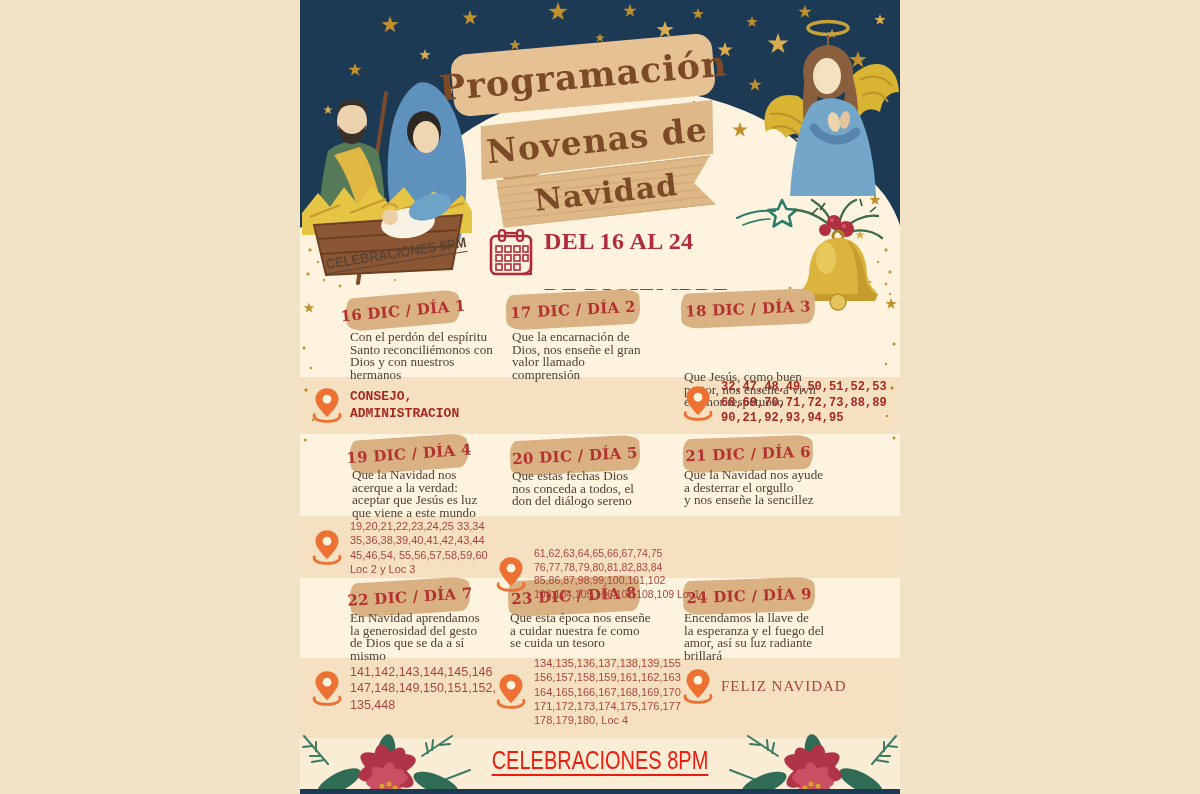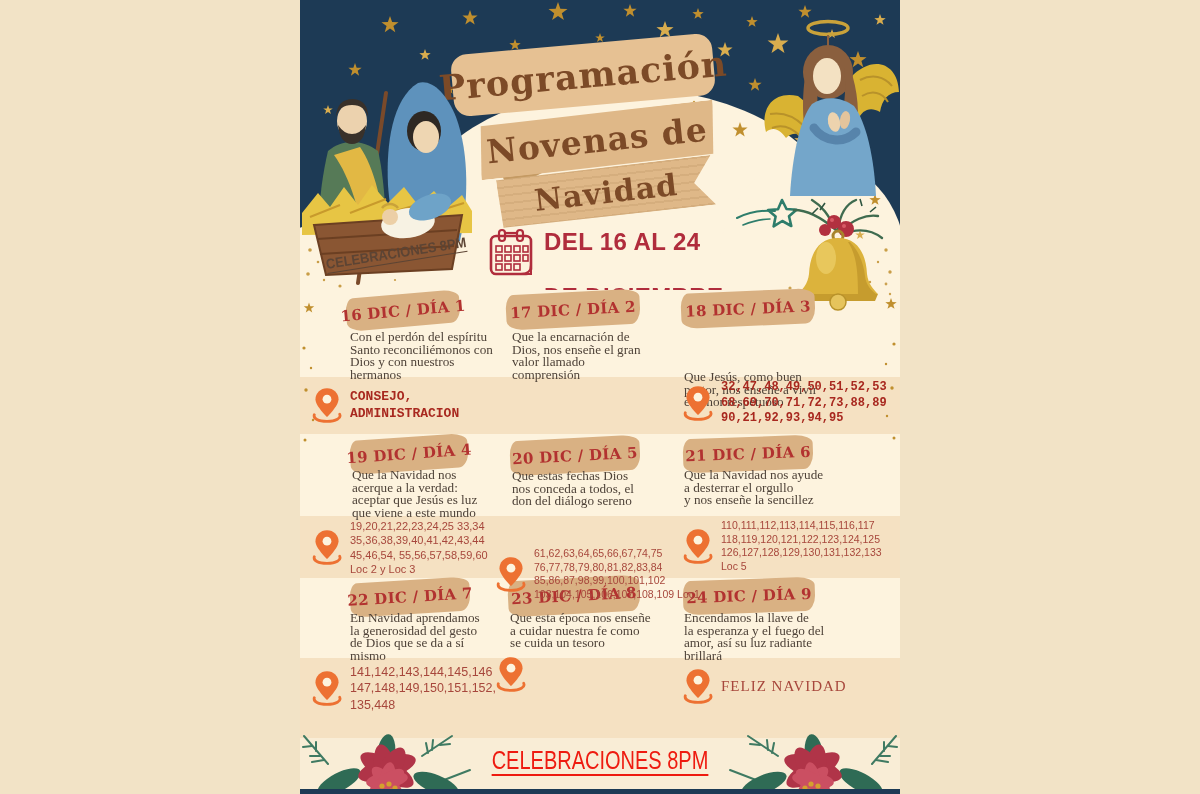--- a/index.html
+++ b/index.html
@@ -26,21 +26,21 @@
   .rb3{left:198px;top:167px;width:216px;height:50px;background:var(--banner-tan,#dfb888);
        transform:rotate(-6.5deg);font-size:30px;letter-spacing:1px;
        clip-path:polygon(0 2%,100% 0,91% 52%,100% 100%,1% 98%);
        background-image:repeating-linear-gradient(180deg,rgba(140,100,50,.12) 0 2px,transparent 2px 8px);}
   .fold{position:absolute;left:200px;top:152px;width:42px;height:30px;background:#c49a63;transform:rotate(-28deg);}
 
   .note{position:absolute;left:26px;top:256px;transform:rotate(-9deg) scaleX(.92);transform-origin:left center;
         font:700 14px "Liberation Sans",sans-serif;color:var(--note-brown,#5c4434);
         text-decoration:underline;text-underline-offset:4px;white-space:nowrap;}
   .date-wrap{position:absolute;left:188px;top:228px;display:flex;gap:10px;align-items:flex-start;}
-  .date-txt{font-family:Liberation Sans, sans-serif;font-weight:700;font-size:24px;line-height:1.15;
+  .date-txt{font-family:Liberation Serif, serif;font-weight:700;font-size:24px;line-height:1.15;
             color:var(--crimson,#b02c3c);letter-spacing:.4px;white-space:pre-line;}
 
   
   .strip{position:absolute;left:0;width:600px;background:var(--strip-bg,#f5e1c2);}
   #strip1{top:377px;height:57px;} #strip2{top:516px;height:62px;} #strip3{top:658px;height:80px;}
 
   .tag{position:absolute;display:flex;align-items:center;justify-content:center;white-space:nowrap;
        background:var(--tag-tan,#d9b183);color:var(--red-heading,#b23230);
        font:700 15px "DejaVu Serif",serif;letter-spacing:.3px;
        border-radius:8px 18px 10px 16px / 14px 8px 16px 9px;}
@@ -388,47 +388,41 @@
     <svg class="pin" width="30" height="37" viewBox="0 0 26 32">
           <path d="M13 1C7.2 1 3 5.3 3 10.6 3 16.5 13 26 13 26s10-9.5 10-15.4C23 5.3 18.8 1 13 1z" fill="#ed7132"></path>
           <circle cx="13" cy="10.5" r="3.8" fill="#fdf3de"></circle>
           <path d="M2 24c-1 3.4 3.4 5.8 11 5.8 7.8 0 12.6-2.8 11-6.2" fill="none" stroke="#ed7132" stroke-width="2.4" stroke-linecap="round"></path>
         </svg>
     <div class="loc-text">61,62,63,64,65,66,67,74,75
 76,77,78,79,80,81,82,83,84
 85,86,87,98,99,100,101,102
 103,104,105,106,107,108,109 Loc1</div>
   </div>
-  <div class="loc loc-sans" id="loc5">
-    <svg class="pin" width="30" height="37" viewBox="0 0 26 32">
-          <path d="M13 1C7.2 1 3 5.3 3 10.6 3 16.5 13 26 13 26s10-9.5 10-15.4C23 5.3 18.8 1 13 1z" fill="#ed7132"></path>
-          <circle cx="13" cy="10.5" r="3.8" fill="#fdf3de"></circle>
-          <path d="M2 24c-1 3.4 3.4 5.8 11 5.8 7.8 0 12.6-2.8 11-6.2" fill="none" stroke="#ed7132" stroke-width="2.4" stroke-linecap="round"></path>
-        </svg>
-    <div class="loc-text">110,111,112,113,114,115,116,117
-118,119,120,121,122,123,124,125
-126,127,128,129,130,131,132,133
-Loc 5</div>
-  </div>
   <div class="loc loc-sans" id="loc6">
     <svg class="pin" width="30" height="37" viewBox="0 0 26 32">
           <path d="M13 1C7.2 1 3 5.3 3 10.6 3 16.5 13 26 13 26s10-9.5 10-15.4C23 5.3 18.8 1 13 1z" fill="#ed7132"></path>
           <circle cx="13" cy="10.5" r="3.8" fill="#fdf3de"></circle>
           <path d="M2 24c-1 3.4 3.4 5.8 11 5.8 7.8 0 12.6-2.8 11-6.2" fill="none" stroke="#ed7132" stroke-width="2.4" stroke-linecap="round"></path>
         </svg>
     <div class="loc-text">141,142,143,144,145,146
 147,148,149,150,151,152,
 135,448</div>
   </div>
   <div class="loc loc-sans" id="loc7">
     <svg class="pin" width="30" height="37" viewBox="0 0 26 32">
           <path d="M13 1C7.2 1 3 5.3 3 10.6 3 16.5 13 26 13 26s10-9.5 10-15.4C23 5.3 18.8 1 13 1z" fill="#ed7132"></path>
           <circle cx="13" cy="10.5" r="3.8" fill="#fdf3de"></circle>
           <path d="M2 24c-1 3.4 3.4 5.8 11 5.8 7.8 0 12.6-2.8 11-6.2" fill="none" stroke="#ed7132" stroke-width="2.4" stroke-linecap="round"></path>
         </svg>
+    <div class="loc-text">134,135,136,137,138,139,155
+156,157,158,159,161,162,163
+164,165,166,167,168,169,170
+171,172,173,174,175,176,177
+178,179,180, Loc 4</div>
   </div>
   <div class="loc loc-sans" id="loc8">
     <svg class="pin" width="30" height="37" viewBox="0 0 26 32">
           <path d="M13 1C7.2 1 3 5.3 3 10.6 3 16.5 13 26 13 26s10-9.5 10-15.4C23 5.3 18.8 1 13 1z" fill="#ed7132"></path>
           <circle cx="13" cy="10.5" r="3.8" fill="#fdf3de"></circle>
           <path d="M2 24c-1 3.4 3.4 5.8 11 5.8 7.8 0 12.6-2.8 11-6.2" fill="none" stroke="#ed7132" stroke-width="2.4" stroke-linecap="round"></path>
         </svg>
     <div class="loc-text">FELIZ NAVIDAD</div>
   </div>
 

